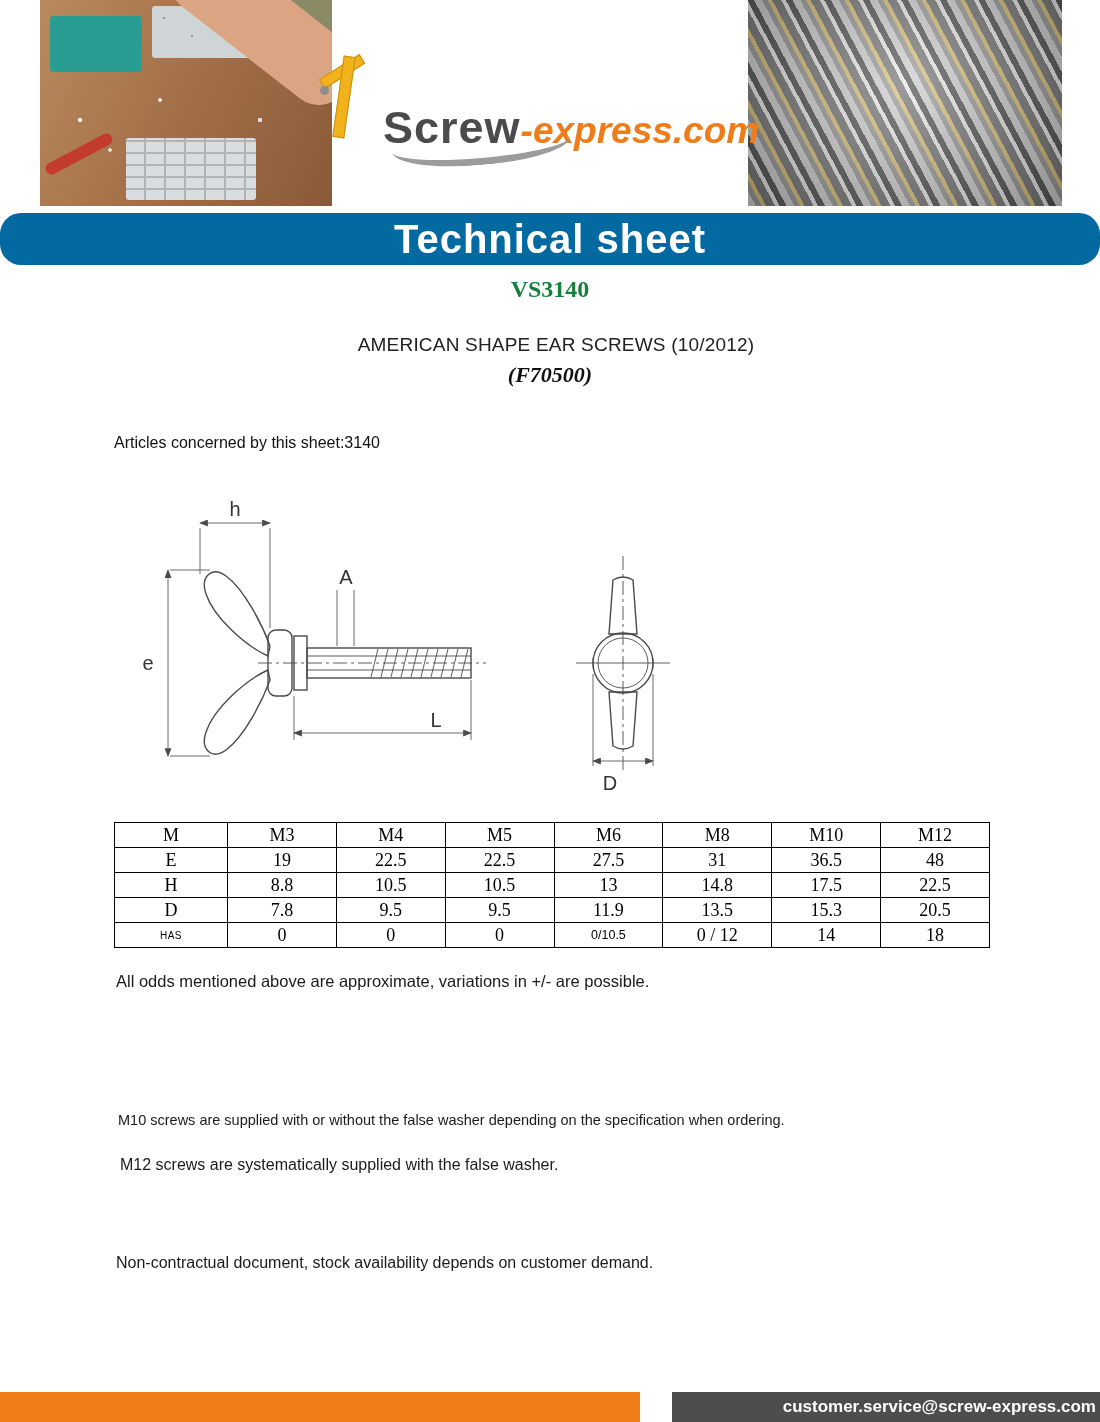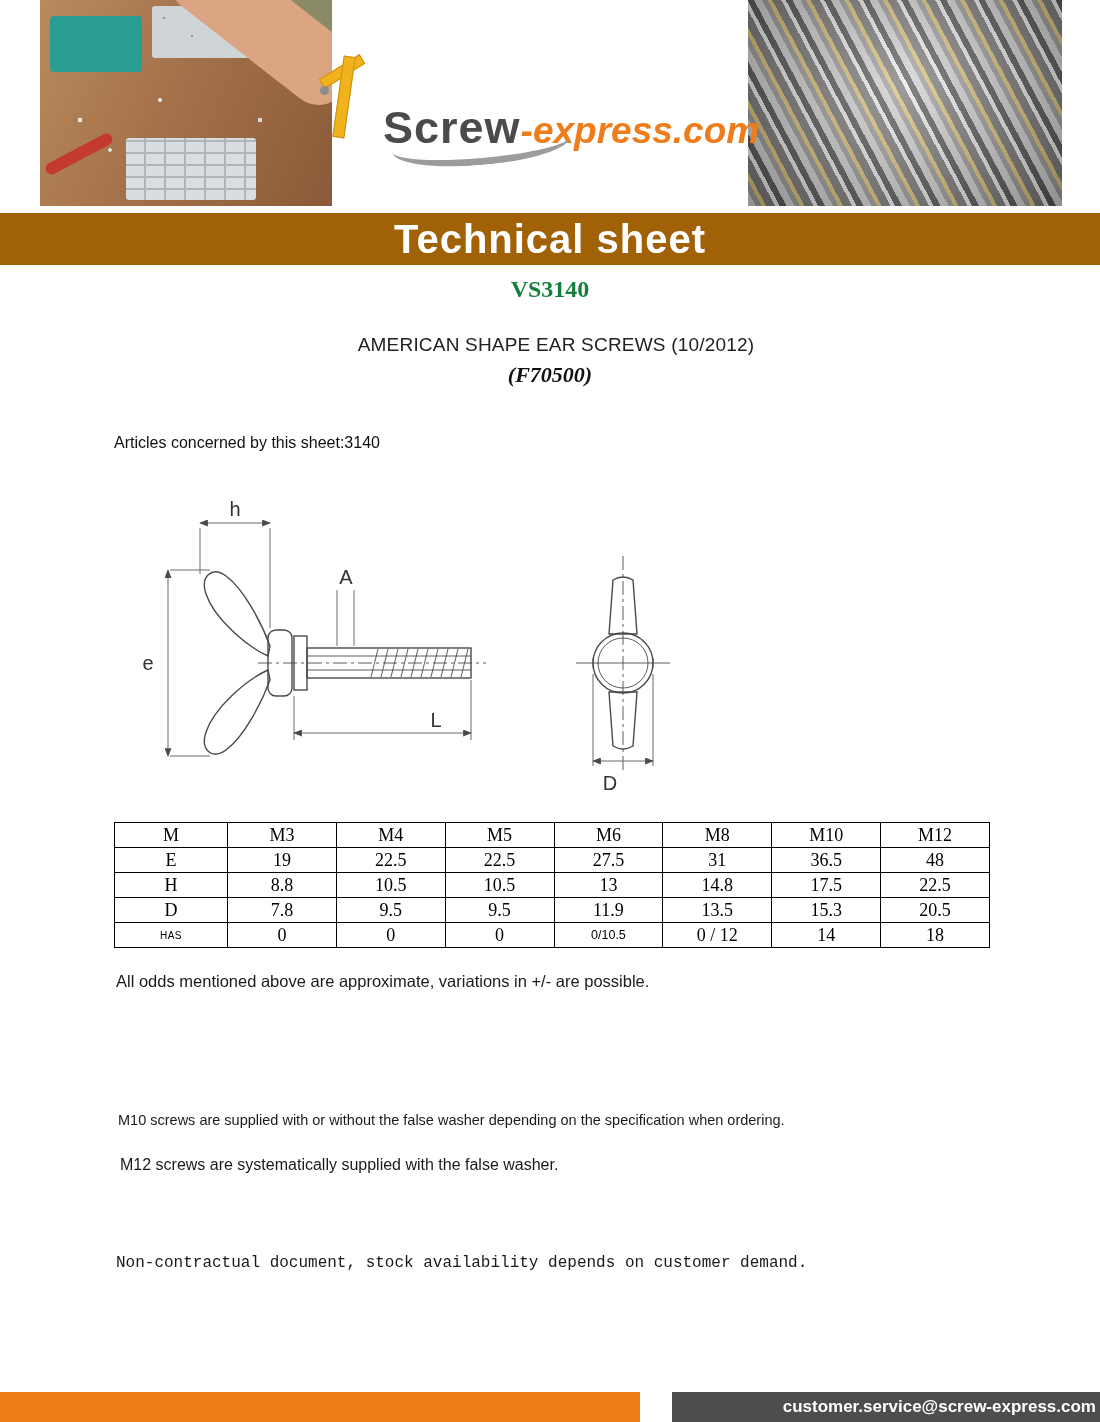--- a/index.html
+++ b/index.html
@@ -32,22 +32,22 @@
   .crane{position:absolute;left:320px;top:52px;width:56px;height:88px;}
   .crane .mast{position:absolute;left:18px;top:4px;width:10px;height:80px;background:#f2b21c;transform:rotate(8deg);border:1px solid #c98f12;}
   .crane .boom{position:absolute;left:-2px;top:14px;width:46px;height:9px;background:#f2b21c;transform:rotate(-32deg);border:1px solid #c98f12;}
   .crane .hook{position:absolute;left:0;top:34px;width:9px;height:9px;border-radius:50%;background:#8d8d8d;}
 
   .logo{position:absolute;left:383px;top:74px;white-space:nowrap;margin-top:28px;}
   .logo .p1{font-size:45px;font-weight:bold;color:#4b4b4d;letter-spacing:1px;}
   .logo .p2{font-size:37px;font-weight:bold;font-style:italic;color:#ef7c1b;}
   .swoosh{position:absolute;left:392px;top:124px;width:178px;height:34px;border-radius:50%;border-bottom:7px solid #9c9c9c;transform:rotate(-5deg);}
 
-  .banner{position:absolute;left:0;top:213px;width:1100px;height:52px;background:#a16207;color:#fff;
-    text-align:center;line-height:52px;font-size:40px;font-weight:bold;letter-spacing:1px;}
+  .banner{position:absolute;left:0;top:213px;width:1100px;height:52px;background:#0369a1;color:#fff;
+    text-align:center;line-height:52px;font-size:40px;font-weight:bold;letter-spacing:1px;border-radius:21px;}
 
   
   .doc-code{position:absolute;left:0;top:276px;width:1100px;text-align:center;
     font-family:"Liberation Serif",serif;font-weight:bold;font-size:24px;color:#15803d;}
   .doc-title{position:absolute;left:0;top:334px;width:1100px;text-align:center;font-size:19px;color:#212121;letter-spacing:.2px;padding-left:6px;}
   .doc-ref{position:absolute;left:0;top:362px;width:1100px;text-align:center;
     font-family:"Liberation Serif",serif;font-weight:bold;font-size:22px;color:#111;font-style:italic;}
   .articles{position:absolute;left:114px;top:434px;font-size:16px;color:#111;}
 
   
@@ -60,21 +60,21 @@
   .spec-table td:first-child{width:108px;}
   .spec-table tr.has-row td:first-child{font-family:"Liberation Sans",sans-serif;font-size:10px;letter-spacing:.5px;}
   .spec-table td.small-val{font-family:"Liberation Sans",sans-serif;font-size:12.5px;}
 
   
   .note{position:absolute;color:#1a1a1a;}
   .note-approx{left:116px;top:972px;font-size:16.5px;}
   .note-washer{left:118px;top:1040px;width:796px;font-size:14.5px;line-height:24px;}
   .note-m10{left:118px;top:1112px;font-size:14.5px;}
   .note-m12{left:120px;top:1156px;font-size:16px;}
-  .note-disclaimer{left:116px;top:1254px;font-size:16px;font-family:Liberation Mono, monospace;}
+  .note-disclaimer{left:116px;top:1254px;font-size:16px;}
 
   
   .footer-orange{position:absolute;left:0;top:1392px;width:640px;height:30px;background:#EE7C17;}
   .footer-dark{position:absolute;left:640px;top:1392px;width:460px;height:30px;background:#4D4D50;
     display:flex;align-items:center;justify-content:flex-end;padding-right:36px;box-sizing:border-box;margin-left:32px;}
   .footer-dark .email{color:#fff;font-weight:bold;font-size:17px;}
 </style>
 </head>
 <body>
 

